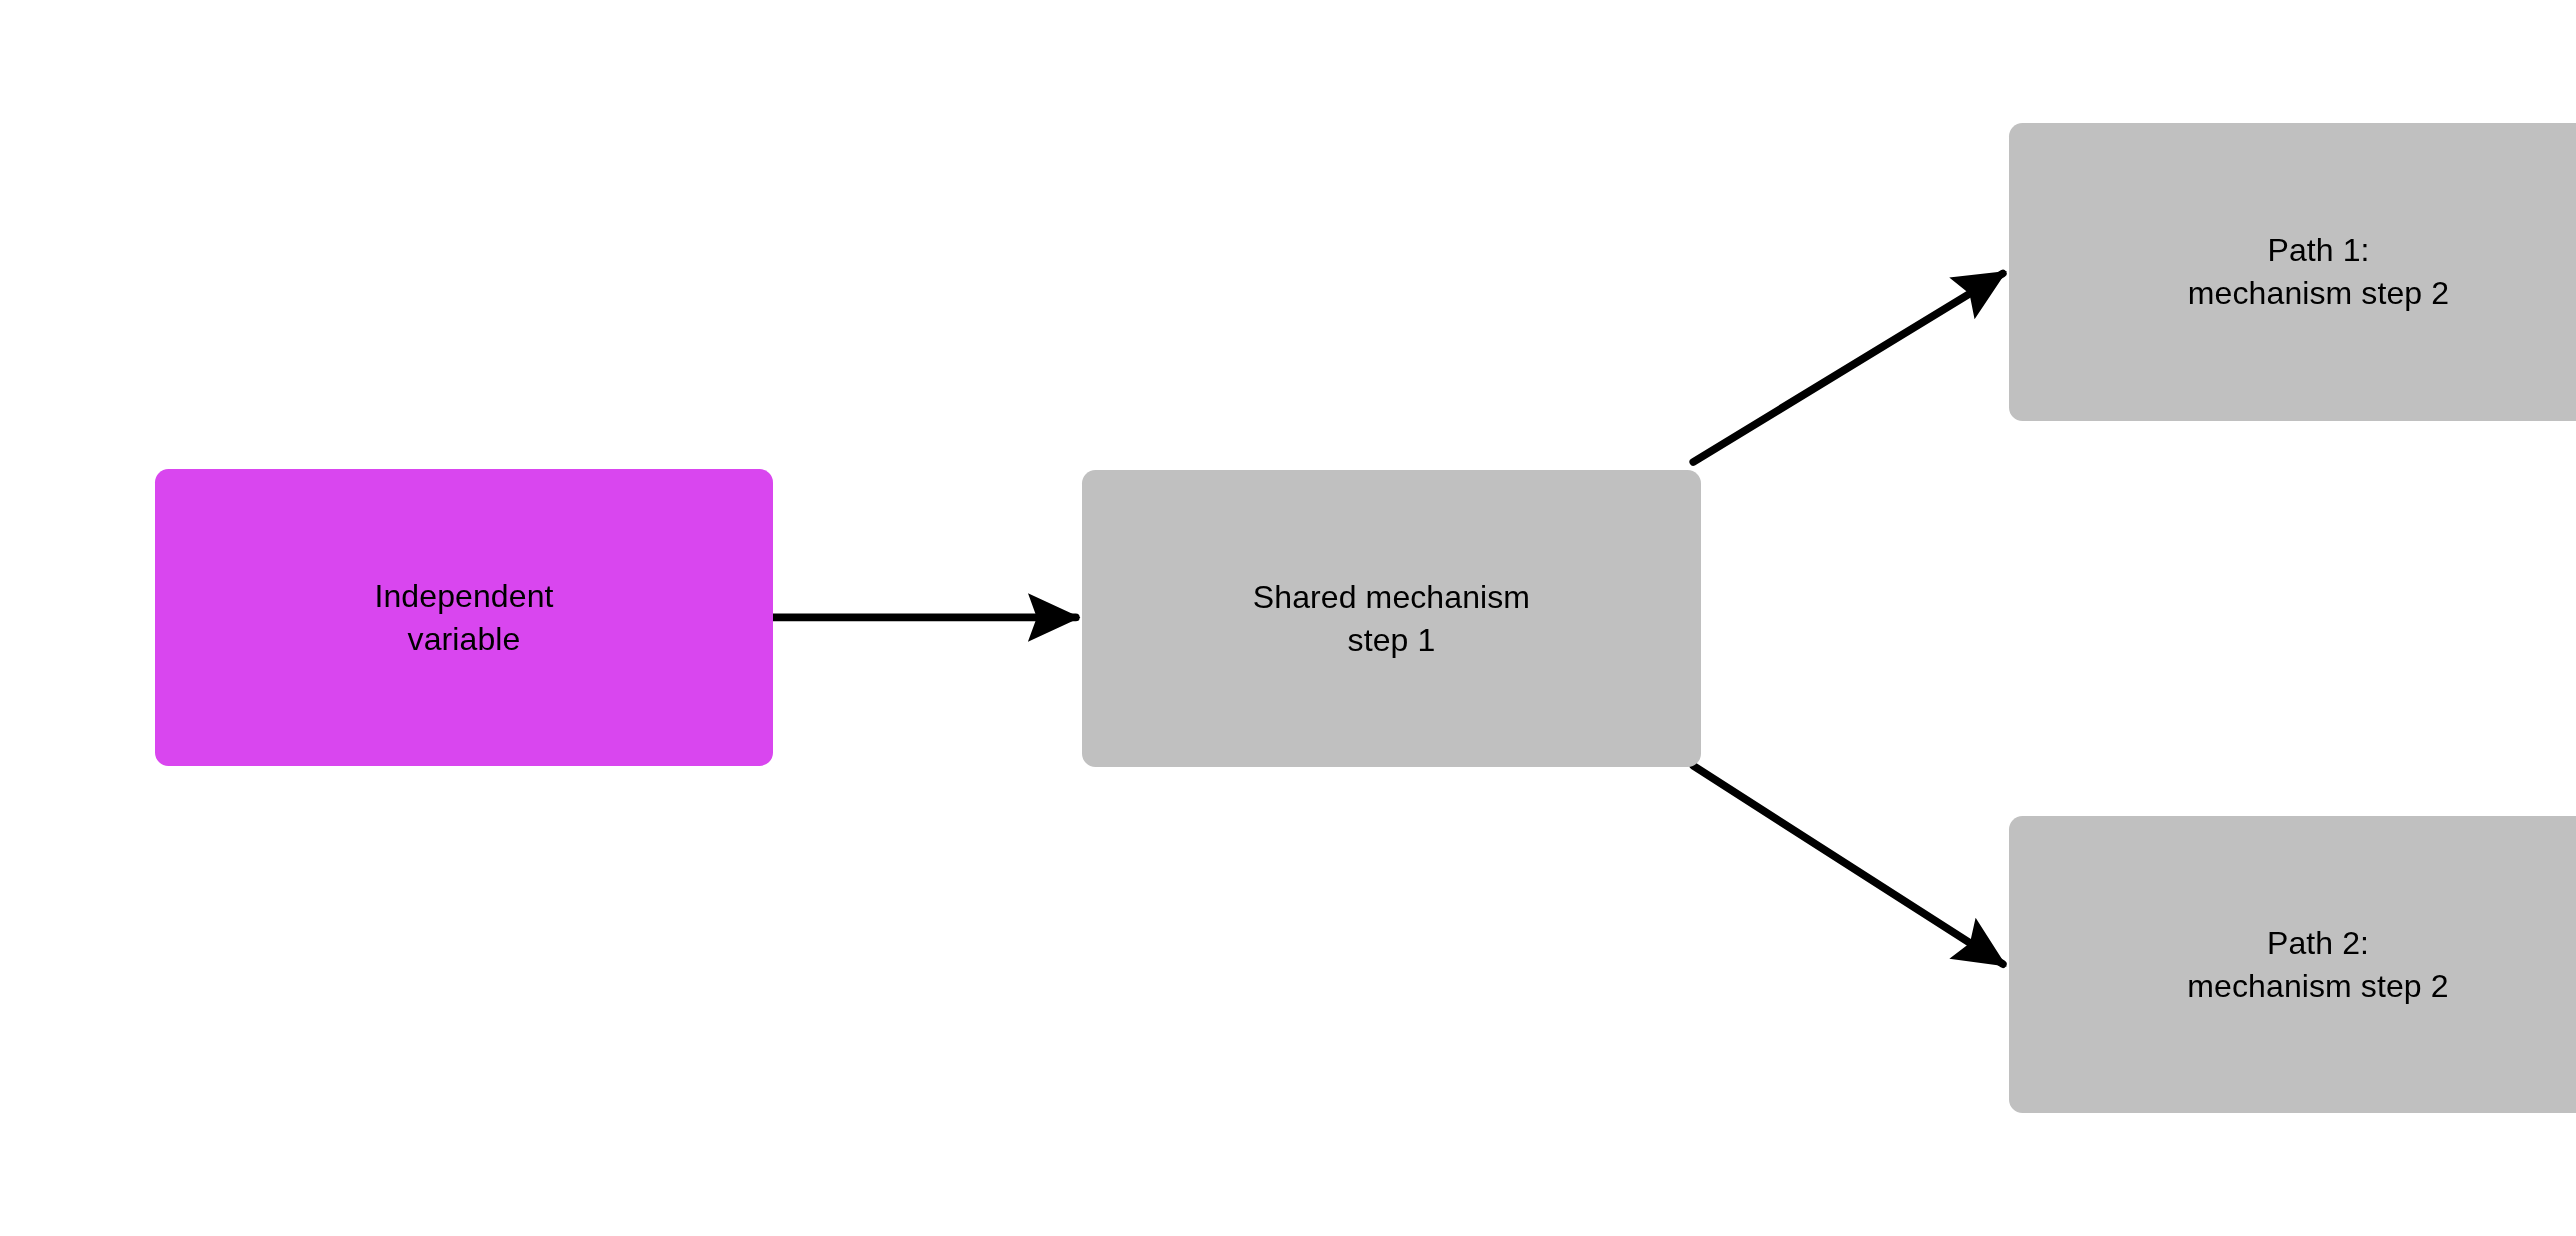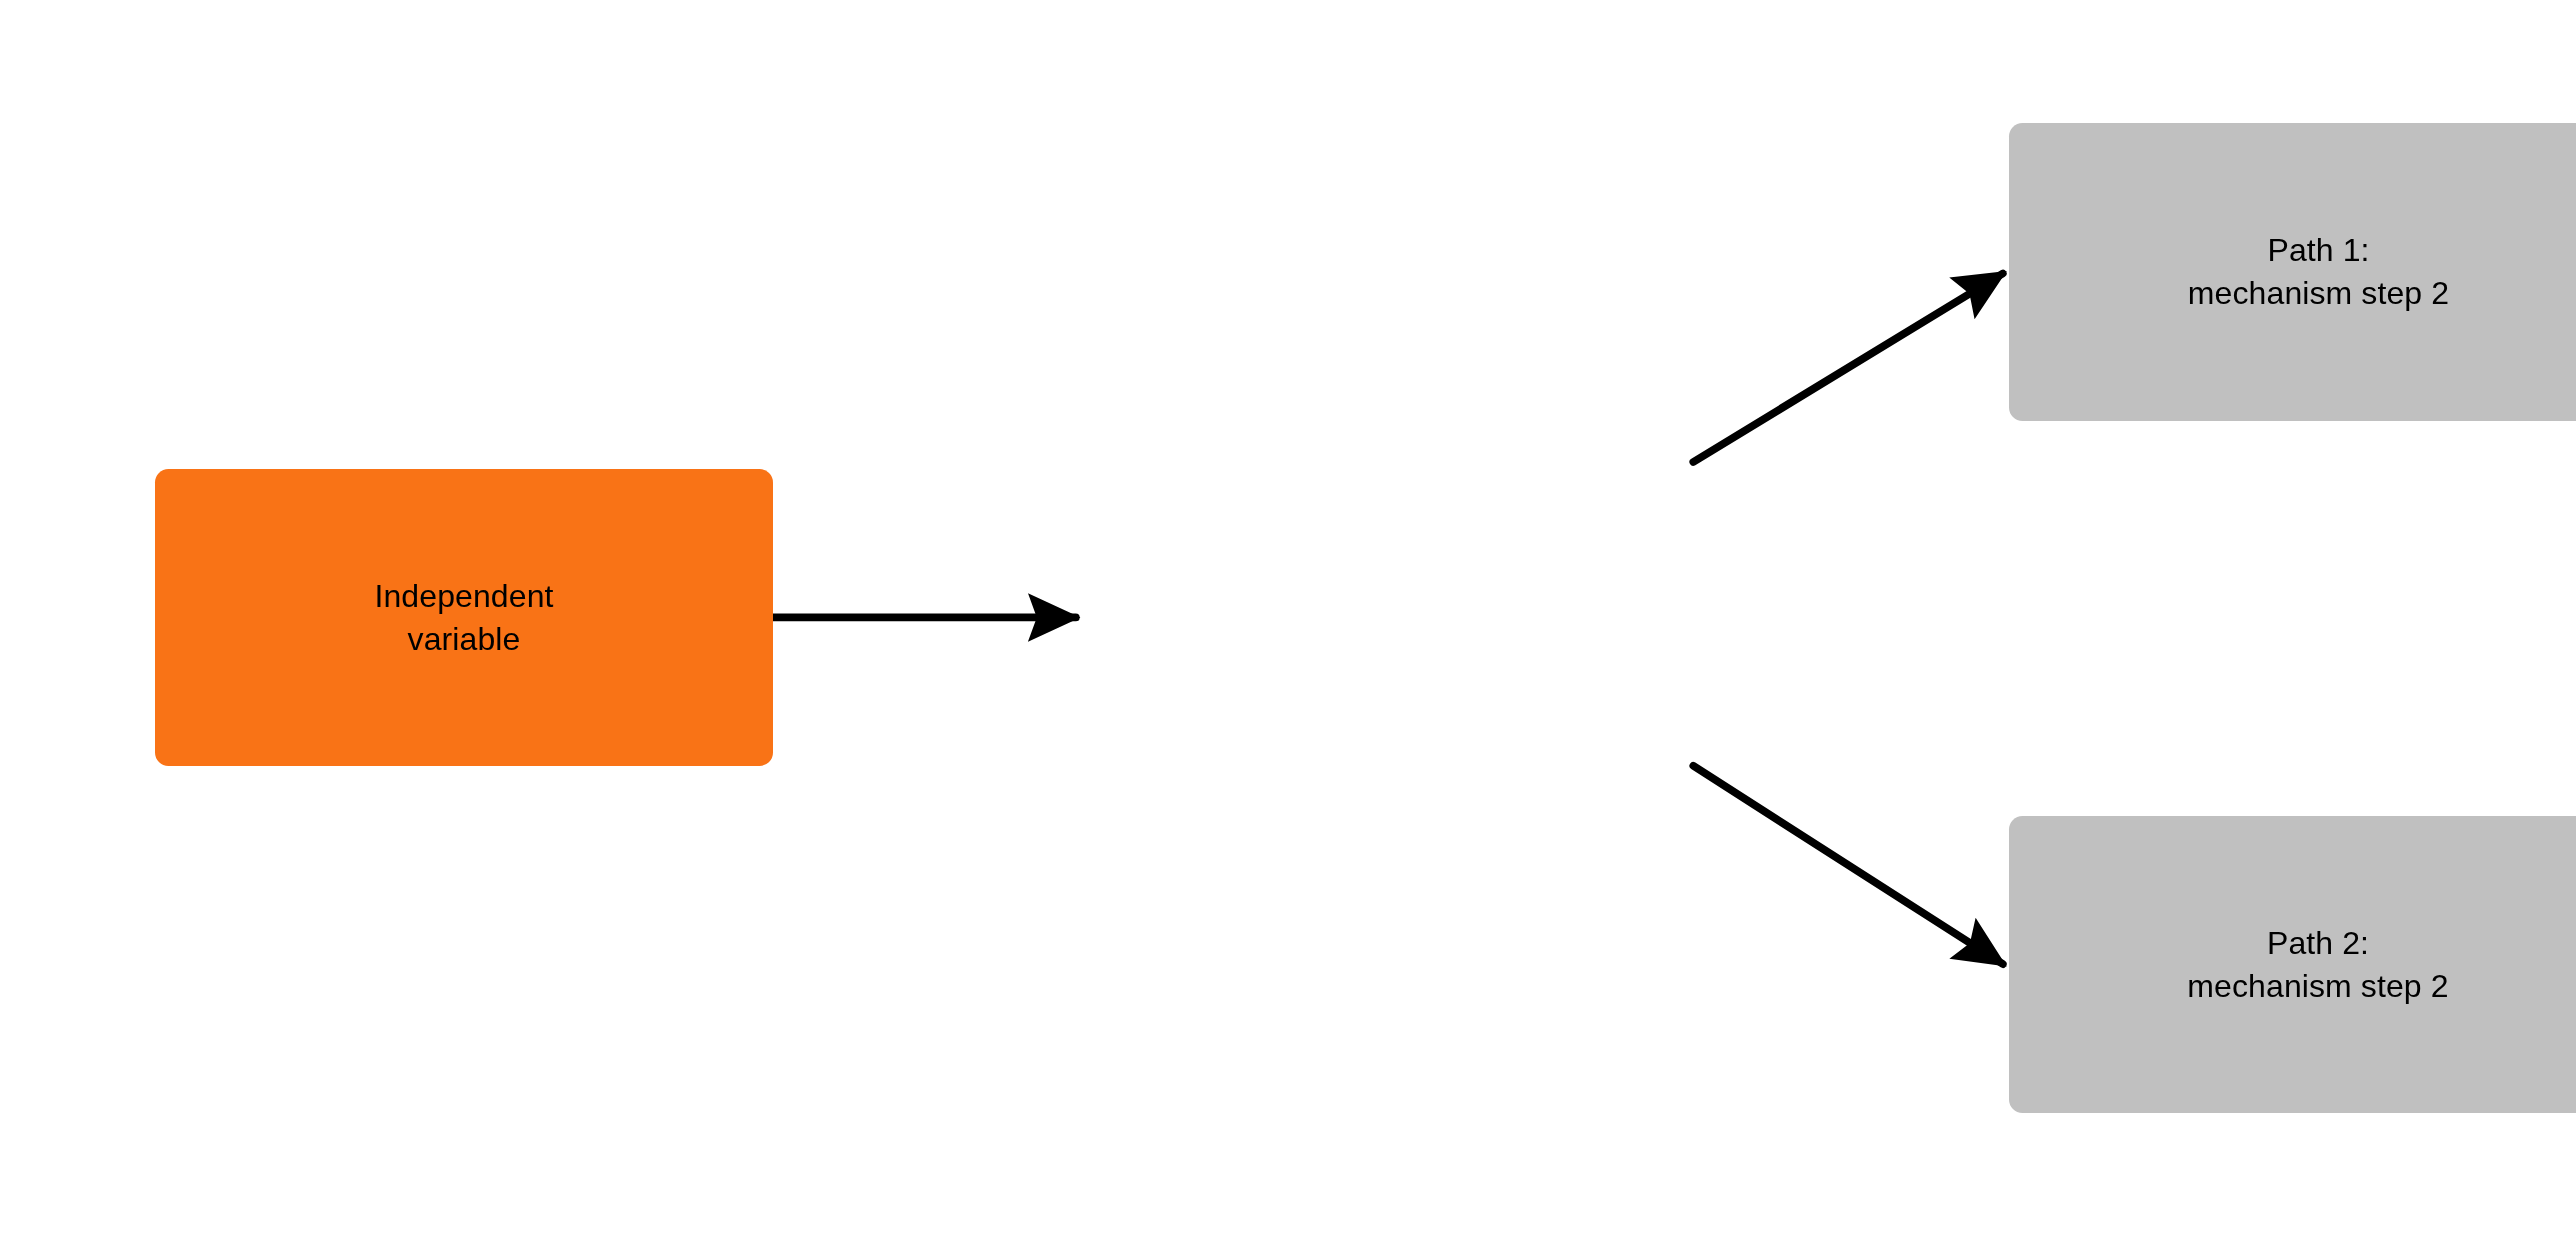--- a/index.html
+++ b/index.html
@@ -80,25 +80,29 @@
 
     <g>
       <line x1="5101" y1="562" x2="5690" y2="905" stroke="#000000" stroke-width="15" stroke-linecap="round" marker-end="url(#arrowhead)"></line>
     </g>
 
     <g>
       <line x1="5100" y1="1849" x2="5690" y2="1498" stroke="#000000" stroke-width="15" stroke-linecap="round" marker-end="url(#arrowhead)"></line>
     </g>
   </svg>
 
-  <div class="node node-dark" id="node-independent-variable" style="background: #f97316;">
+  <div class="node node-dark" id="node-independent-variable" style="background: #d946ef;">
     <span class="node-label">Independent
 variable</span>
   </div>
 
+  <div class="node node-light" id="node-shared-mechanism" style="background: rgb(192, 192, 192);">
+    <span class="node-label">Shared mechanism
+step 1</span>
+  </div>
 
   <div class="node node-light" id="node-path-1" style="background: rgb(192, 192, 192);">
     <span class="node-label">Path 1:
 mechanism step 2</span>
   </div>
 
   <div class="node node-light" id="node-path-2" style="background: rgb(192, 192, 192);">
     <span class="node-label">Path 2:
 mechanism step 2</span>
   </div>

